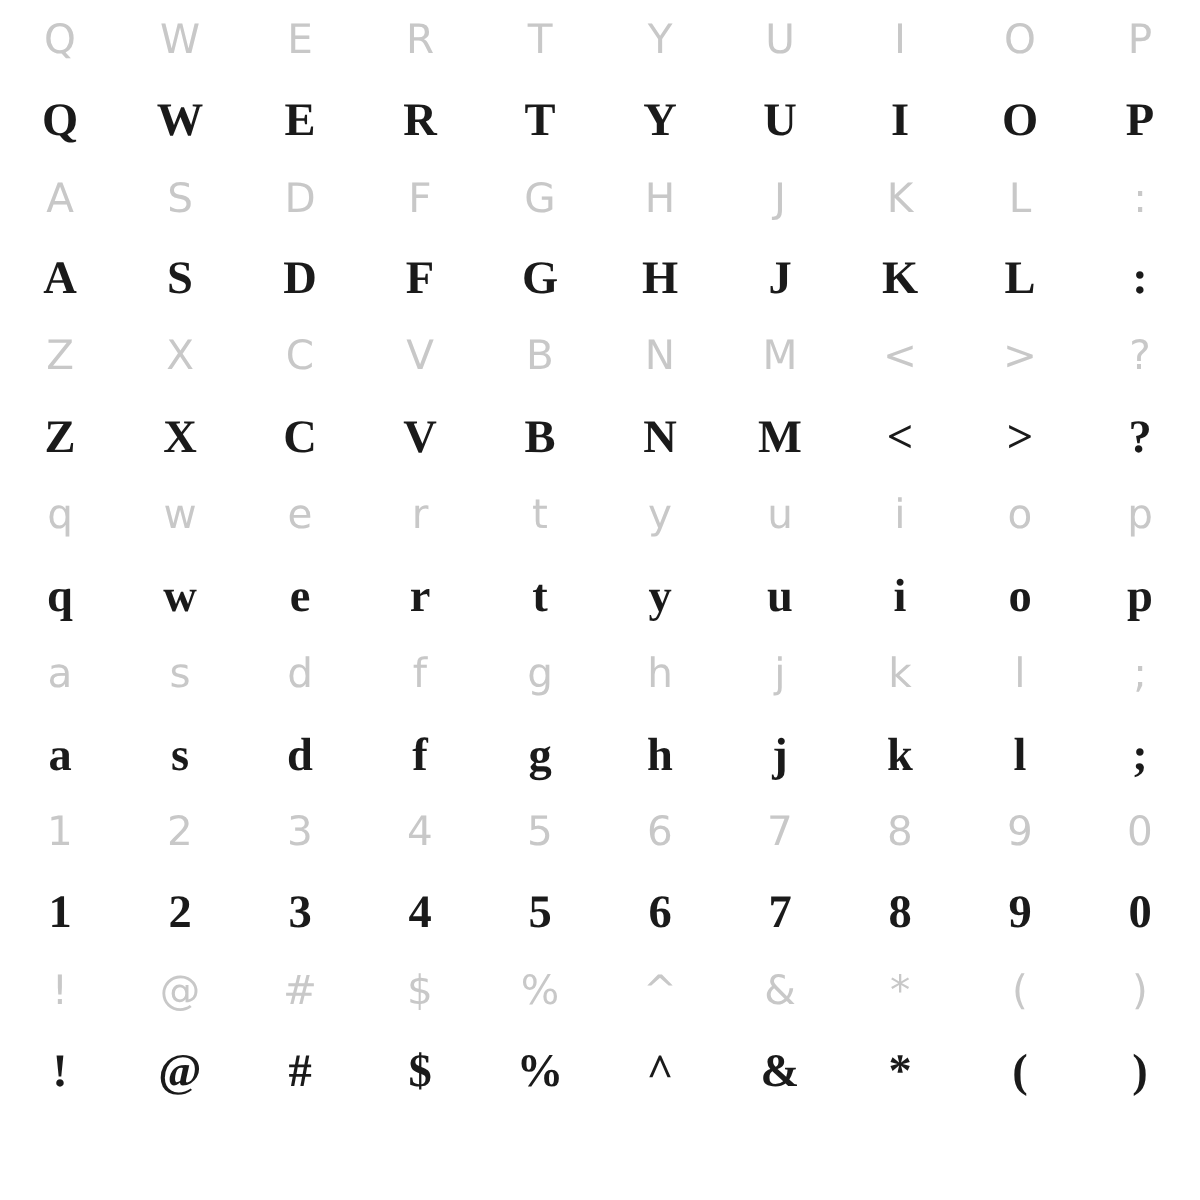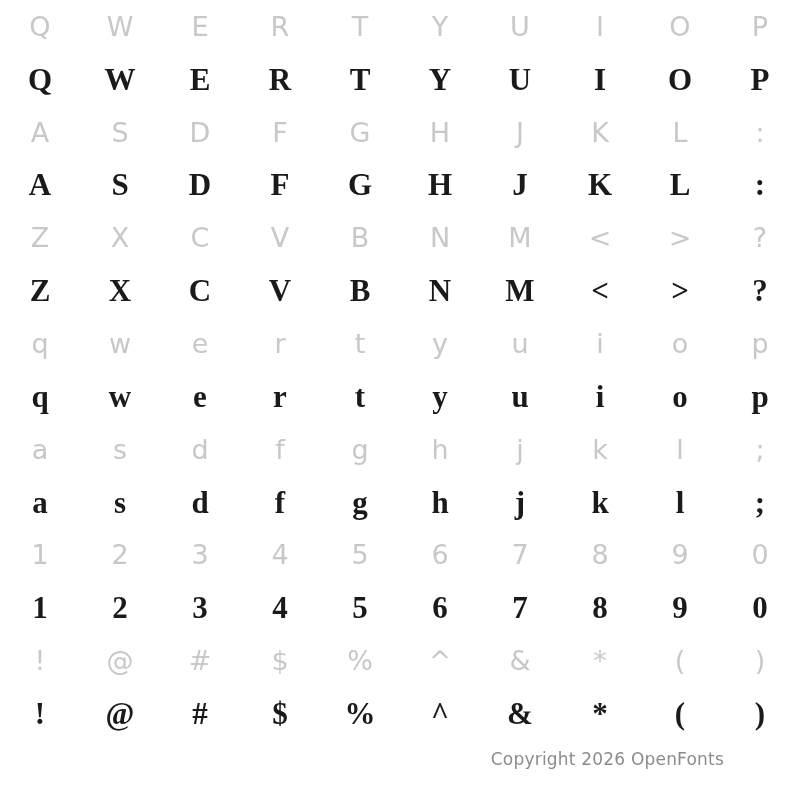--- a/index.html
+++ b/index.html
@@ -187,14 +187,13 @@
       <div class="cell in-row-dark" style="font-family: &quot;Liberation Serif&quot;, &quot;DejaVu Serif&quot;, serif; font-weight: 700; font-size: 31px; color: rgb(26, 26, 26);">@</div>
       <div class="cell in-row-dark" style="font-family: &quot;Liberation Serif&quot;, &quot;DejaVu Serif&quot;, serif; font-weight: 700; font-size: 31px; color: rgb(26, 26, 26);">#</div>
       <div class="cell in-row-dark" style="font-family: &quot;Liberation Serif&quot;, &quot;DejaVu Serif&quot;, serif; font-weight: 700; font-size: 31px; color: rgb(26, 26, 26);">$</div>
       <div class="cell in-row-dark" style="font-family: &quot;Liberation Serif&quot;, &quot;DejaVu Serif&quot;, serif; font-weight: 700; font-size: 31px; color: rgb(26, 26, 26);">%</div>
       <div class="cell in-row-dark" style="font-family: &quot;Liberation Serif&quot;, &quot;DejaVu Serif&quot;, serif; font-weight: 700; font-size: 31px; color: rgb(26, 26, 26);">^</div>
       <div class="cell in-row-dark" style="font-family: &quot;Liberation Serif&quot;, &quot;DejaVu Serif&quot;, serif; font-weight: 700; font-size: 31px; color: rgb(26, 26, 26);">&amp;</div>
       <div class="cell in-row-dark" style="font-family: &quot;Liberation Serif&quot;, &quot;DejaVu Serif&quot;, serif; font-weight: 700; font-size: 31px; color: rgb(26, 26, 26);">*</div>
       <div class="cell in-row-dark" style="font-family: &quot;Liberation Serif&quot;, &quot;DejaVu Serif&quot;, serif; font-weight: 700; font-size: 31px; color: rgb(26, 26, 26);">(</div>
       <div class="cell in-row-dark" style="font-family: &quot;Liberation Serif&quot;, &quot;DejaVu Serif&quot;, serif; font-weight: 700; font-size: 31px; color: rgb(26, 26, 26);">)</div>
     </div>
-  <div class="footer">Copyright 2026 OpenFonts</div>
 </div>
 
 </body></html>

